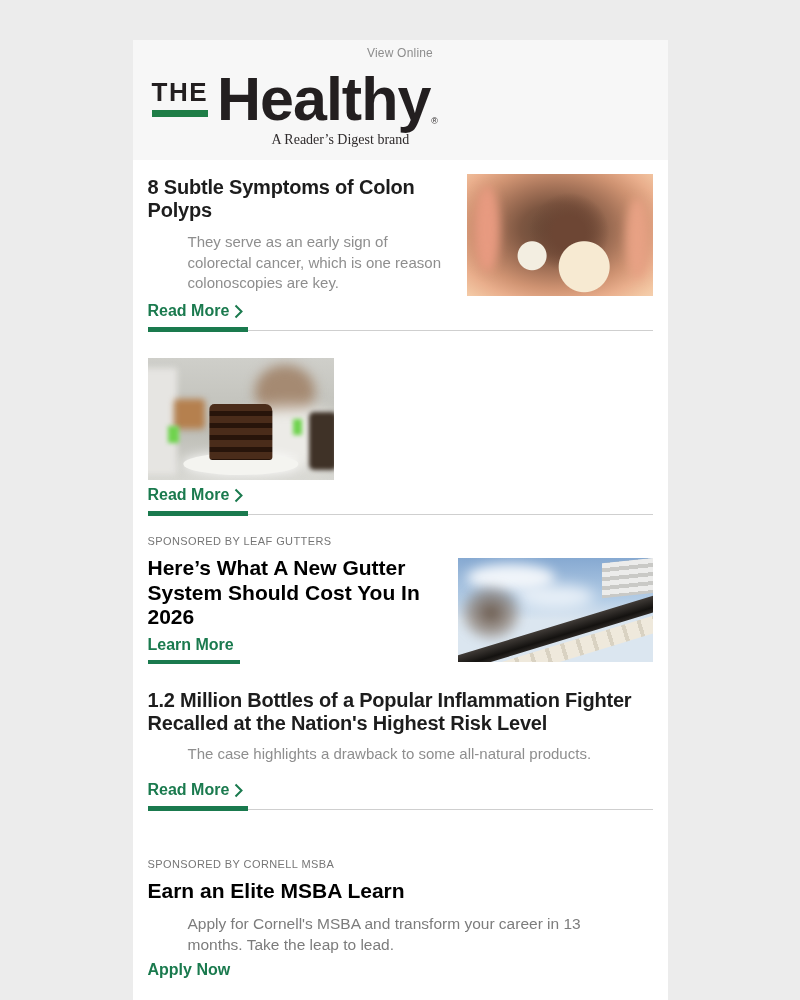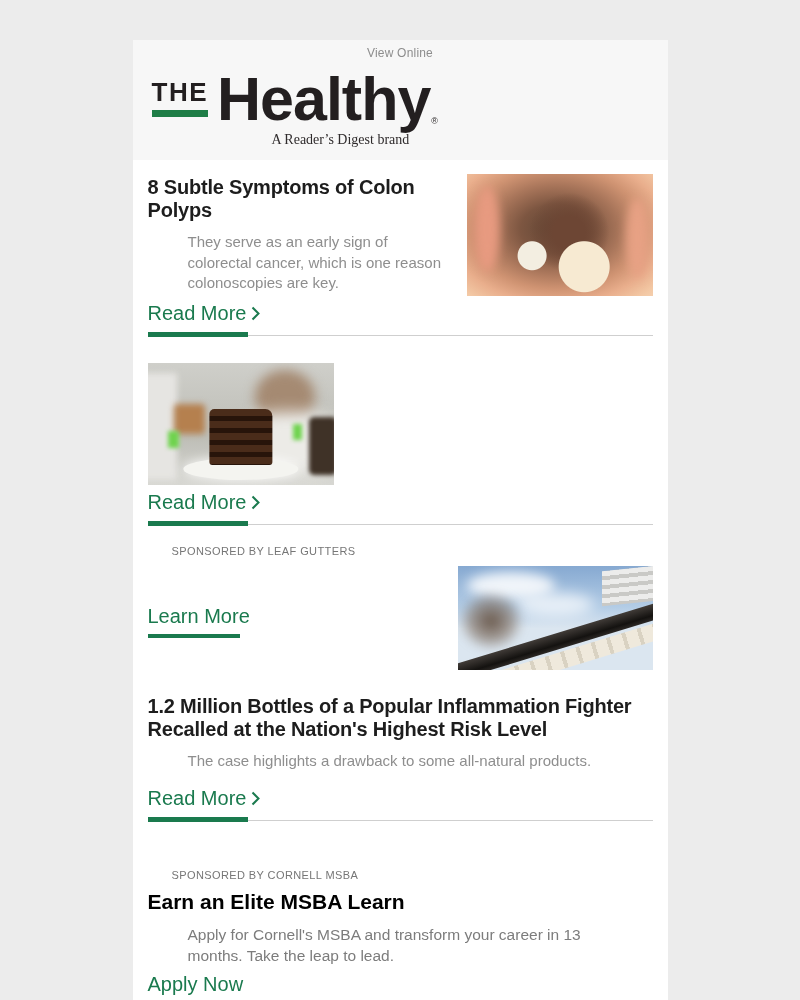--- a/index.html
+++ b/index.html
@@ -23,25 +23,25 @@
   
   .main { padding:0 15px; }
   .section { margin-top:14px; }
   .row { display:flex; align-items:center; }
   .textcol { flex:1; padding-right:14px; }
   .title { font-size:20px; font-weight:700; color:#1d1d1d; line-height:1.17; letter-spacing:-.2px; cursor:pointer; }
   .title.sp { color:#000; font-size:21px; letter-spacing:0; }
   .desc { font-size:15px; color:#8e8e8e; line-height:1.38; margin-top:9px;margin-left:40px; }
   .desc.sp { color:#7c7c7c; font-size:15.5px; }
   .cta-row { display:flex; align-items:center; margin-top:6px; cursor:pointer; }
-  .cta { font-size:20px; font-weight:400; color:#1a7a4e; }
+  .cta { font-size:16px; font-weight:700; color:#1a7a4e; }
   .chev { margin-left:5px; display:inline-flex; }
   .rule { position:relative; border-top:1px solid #cfcfcf; margin-top:10px; }
   .rule-accent { position:absolute; left:0; top:-4px; width:100px; height:5px; background:#1a7a4e; }
-  .sp-label { font-size:11px; color:#767676; letter-spacing:.4px; margin-bottom:9px;margin-left:24px; }
+  .sp-label { font-size:11px; color:#767676; letter-spacing:.4px; margin-bottom:9px; }
   .cta-bar { width:92px; height:4px; background:#1a7a4e; margin-top:6px; }
   .gap27 { margin-bottom:27px; } .gap20 { margin-bottom:20px; } .gap25 { margin-bottom:25px; } .gap48 { margin-bottom:48px; }
 
   
   .photo { flex:none; position:relative; overflow:hidden; cursor:pointer; }
   .photo div { position:absolute; }
 
   .img-colon { width:186px; height:122px;
     background:
       radial-gradient(circle at 63% 76%, #f7ead2 0 25px, rgba(247,234,210,0) 26px),
@@ -179,20 +179,21 @@
       </div>
       <div class="rule">
           <span class="rule-accent"></span>
         </div>
     </div>
 
     <div class="section gap25">
       <div class="sp-label">SPONSORED BY LEAF GUTTERS</div>
       <div class="row">
         <div class="textcol">
+          <div class="title sp">Here’s What A New Gutter System Should Cost You In 2026</div>
           <div class="cta-row">
             <span class="cta">Learn More</span>
           </div>
           <div class="cta-bar"></div>
         </div>
         <div class="photo img-gutter">
           <div class="gt-cloud1"></div>
           <div class="gt-cloud2"></div>
           <div class="gt-tree"></div>
           <div class="gt-siding"></div>

